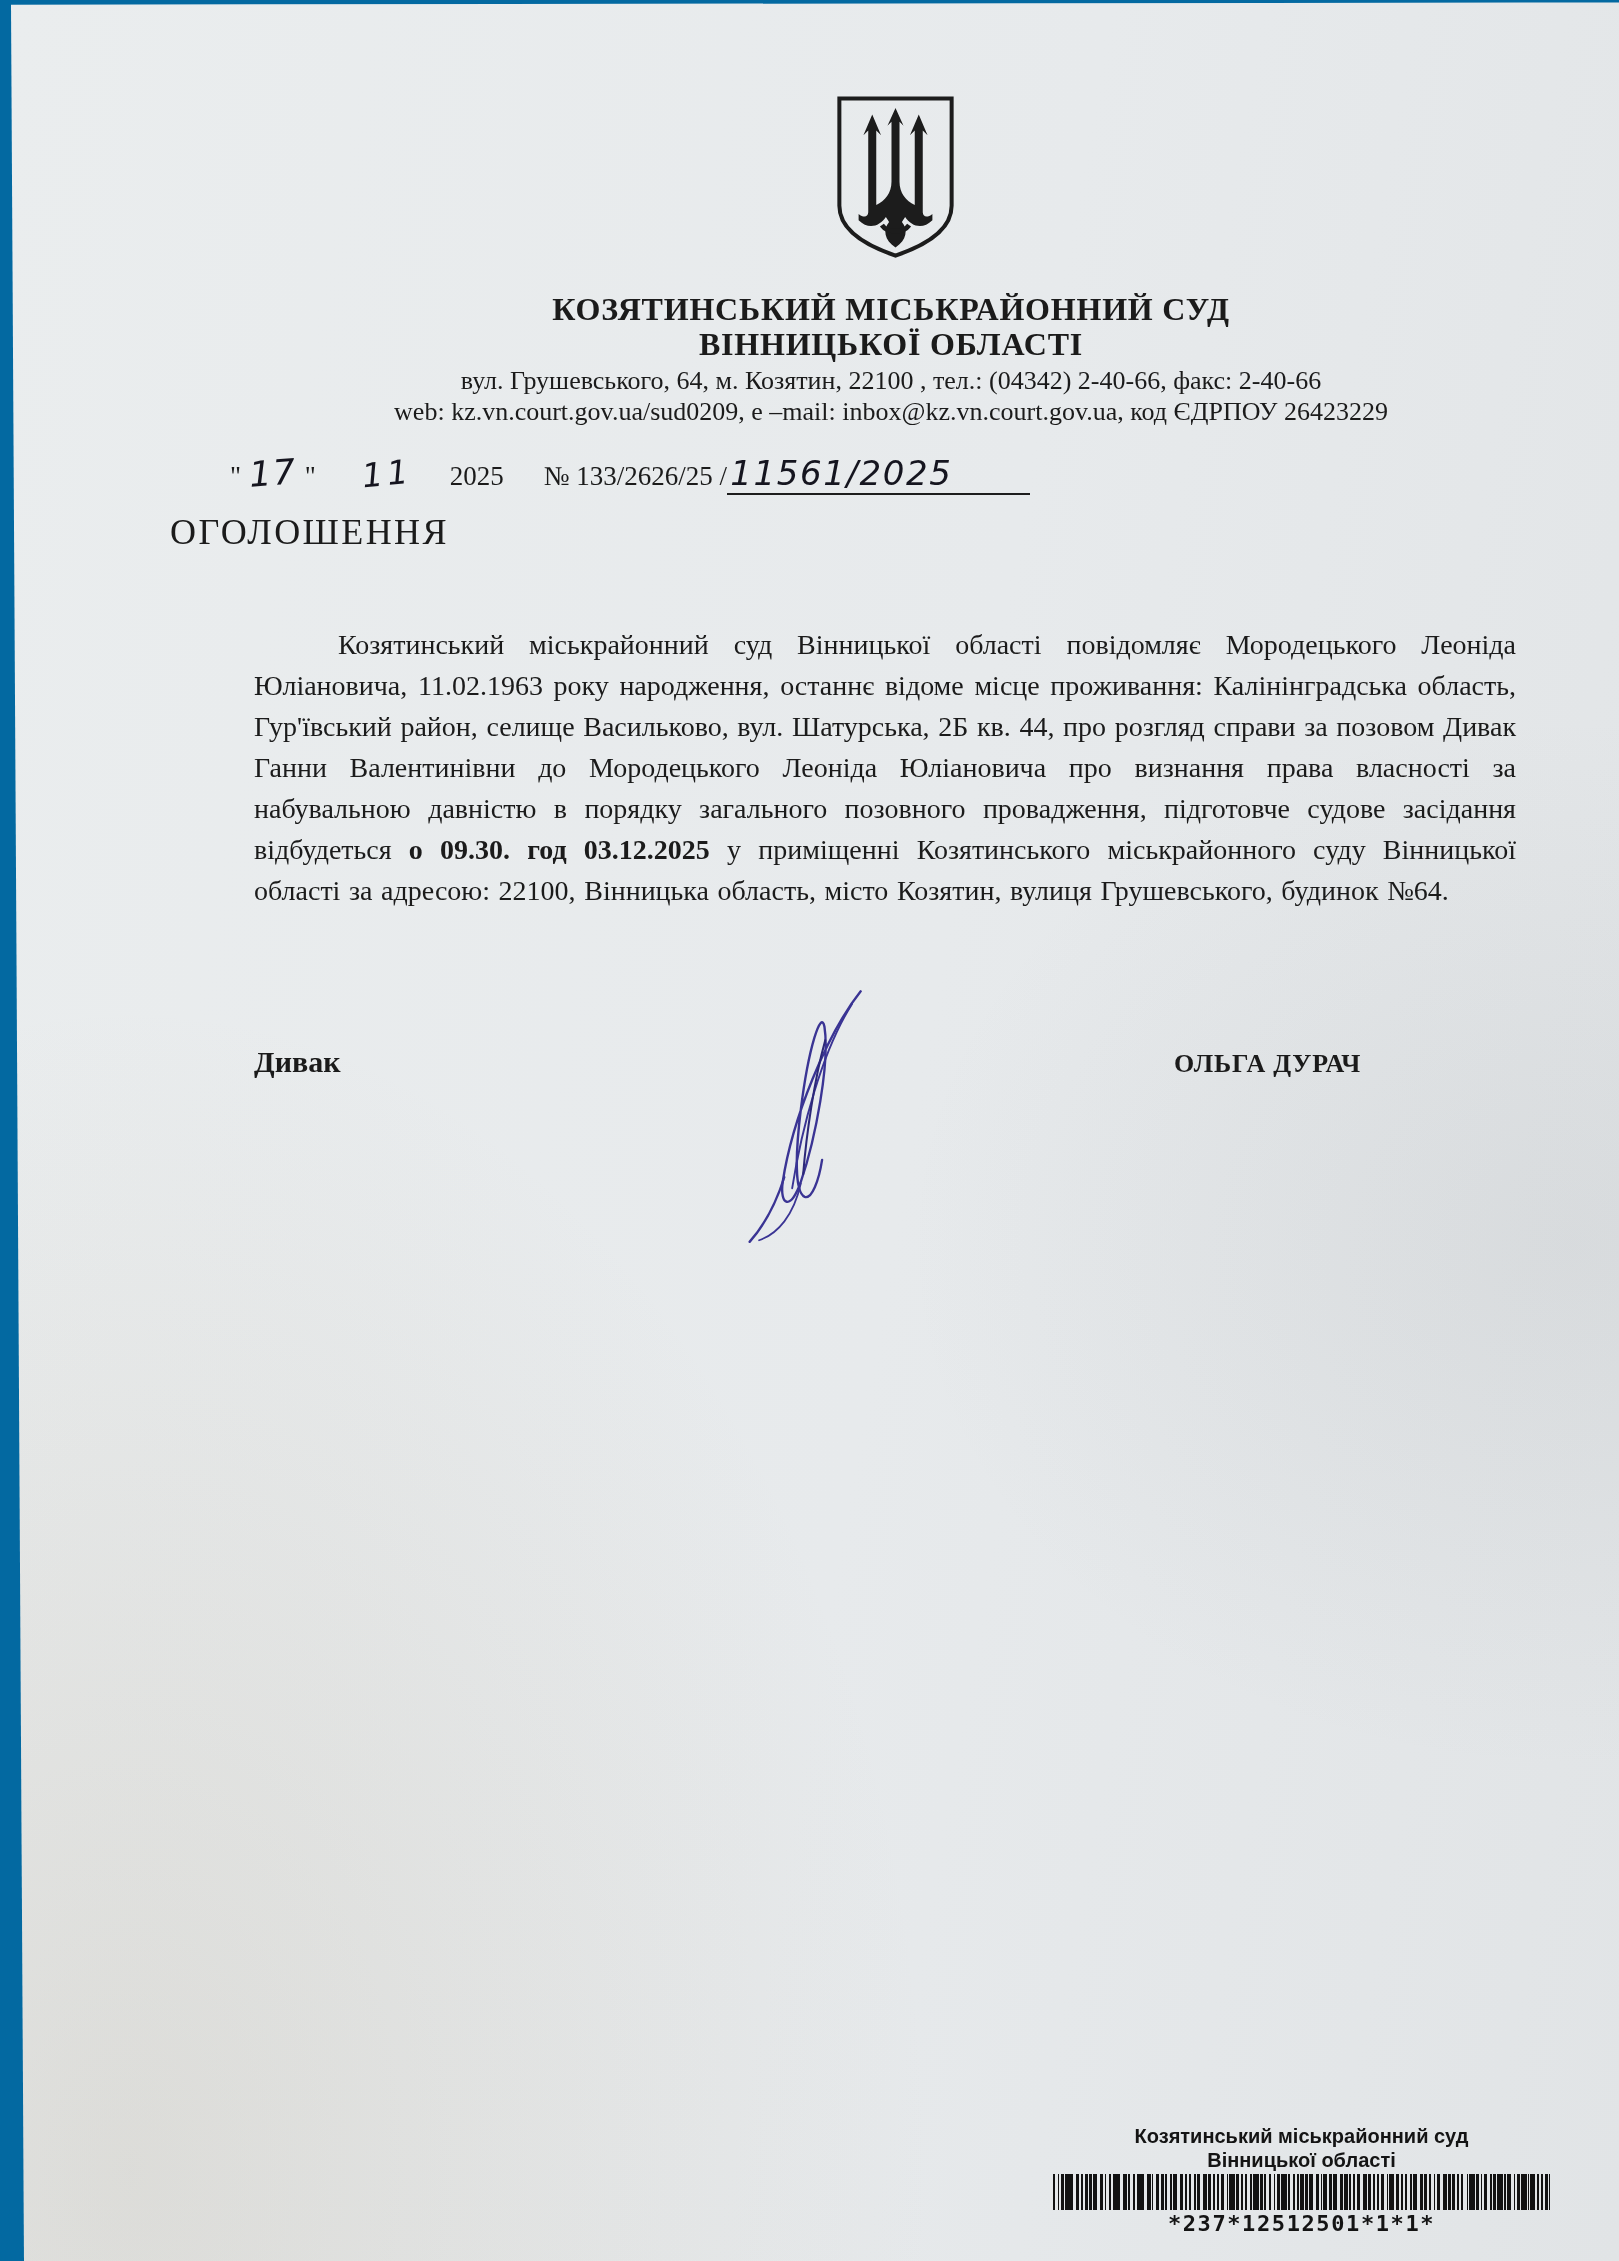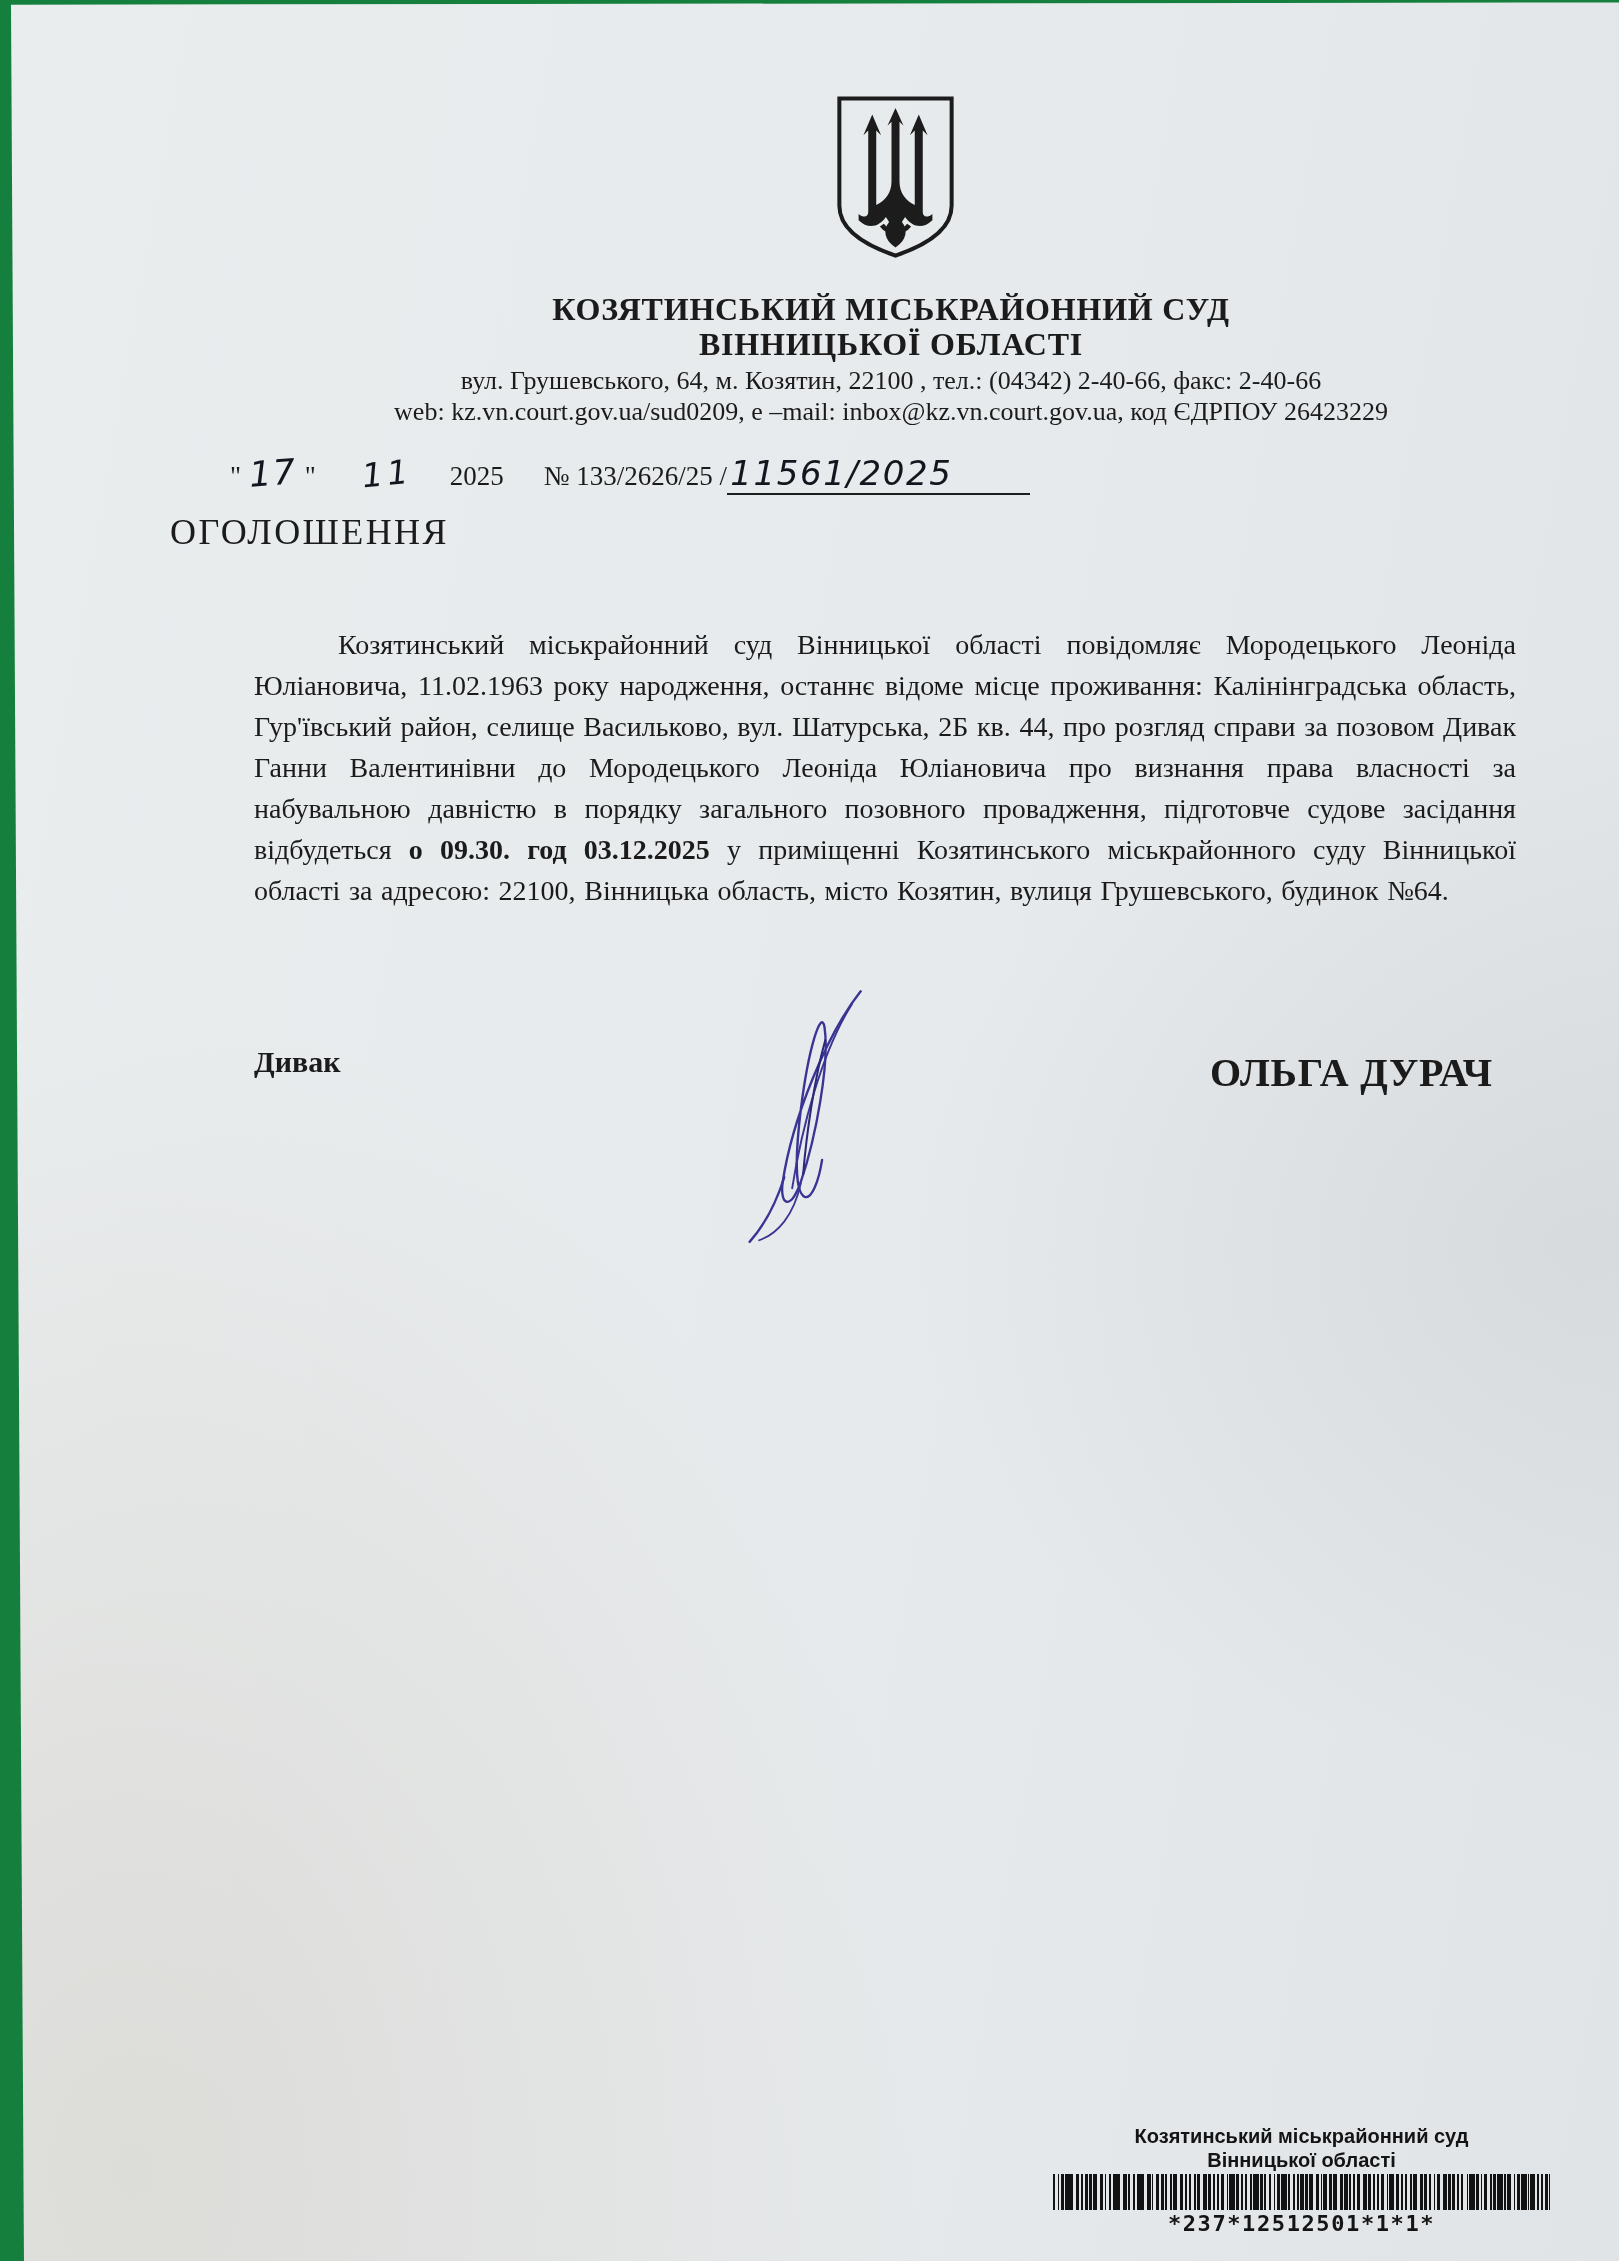--- a/index.html
+++ b/index.html
@@ -2,21 +2,21 @@
 <html style="font-size:12.6px"><head>
 <meta charset="utf-8">
 <style>
   html,body{margin:0;padding:0;}
   body{
     width:1620px;height:2261px;overflow:hidden;
     background:#0a0a0a;
     font-family:"Liberation Serif", serif;
     color:#1b1b1b;
   }
-  .scan{position:relative;width:1620px;height:2261px;background:#15803d;}
+  .scan{position:relative;width:1620px;height:2261px;background:#0369a1;}
   .paper{
     position:absolute;inset:0;
     background:
       radial-gradient(ellipse at 8% 96%, rgba(170,158,135,0.20), transparent 38%),
       radial-gradient(ellipse at 97% 55%, rgba(120,125,130,0.10), transparent 30%),
       linear-gradient(100deg,#eaedee 0%,#e7eaec 55%,#e1e4e6 100%);
     clip-path: polygon(11px 4.7px, 100% 2.4px, 100% 100%, 24px 100%);
   }
   .content{position:absolute;inset:0;}
   .centered{position:absolute;left:170px;right:8px;text-align:center;}
@@ -57,21 +57,21 @@
 
   .bodytext{
     position:absolute;left:254px;top:624px;width:1262px;margin:0;
     font-size:28px;line-height:41px;
     text-align:justify;text-indent:84px;
     word-spacing:1.6px;
   }
   .bodytext b{white-space:nowrap;}
 
   .judge-label{position:absolute;left:254px;top:1045px;font-weight:bold;font-size:30px;}
-  .judge-name{position:absolute;left:1174px;top:1049px;font-weight:bold;font-size:40px;letter-spacing:0.8px;margin-left:36px;}
+  .judge-name{position:absolute;left:1174px;top:1049px;font-weight:bold;font-size:26px;letter-spacing:0.8px;}
 
   .signature{position:absolute;left:730px;top:985px;width:170px;height:260px;}
 
   .barcode-block{
     position:absolute;left:1053px;top:2124px;width:497px;
     text-align:center;
     font-family:"Liberation Sans", sans-serif;
     color:#141414;
   }
   .bc-line{font-size:20px;line-height:24px;font-weight:bold;}

